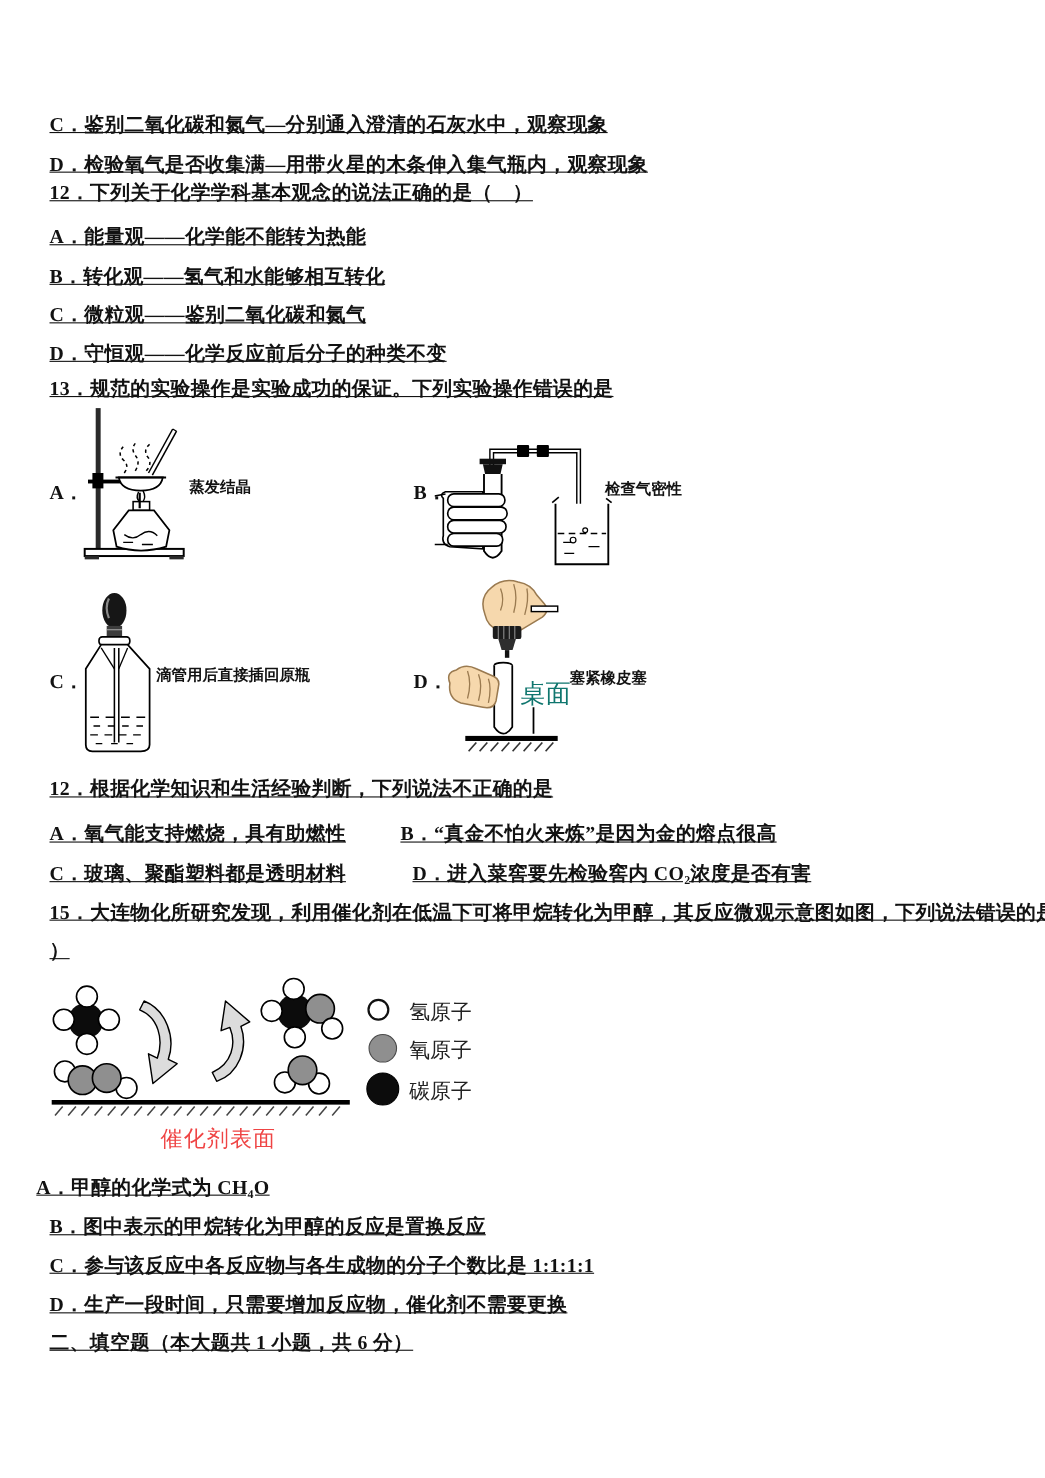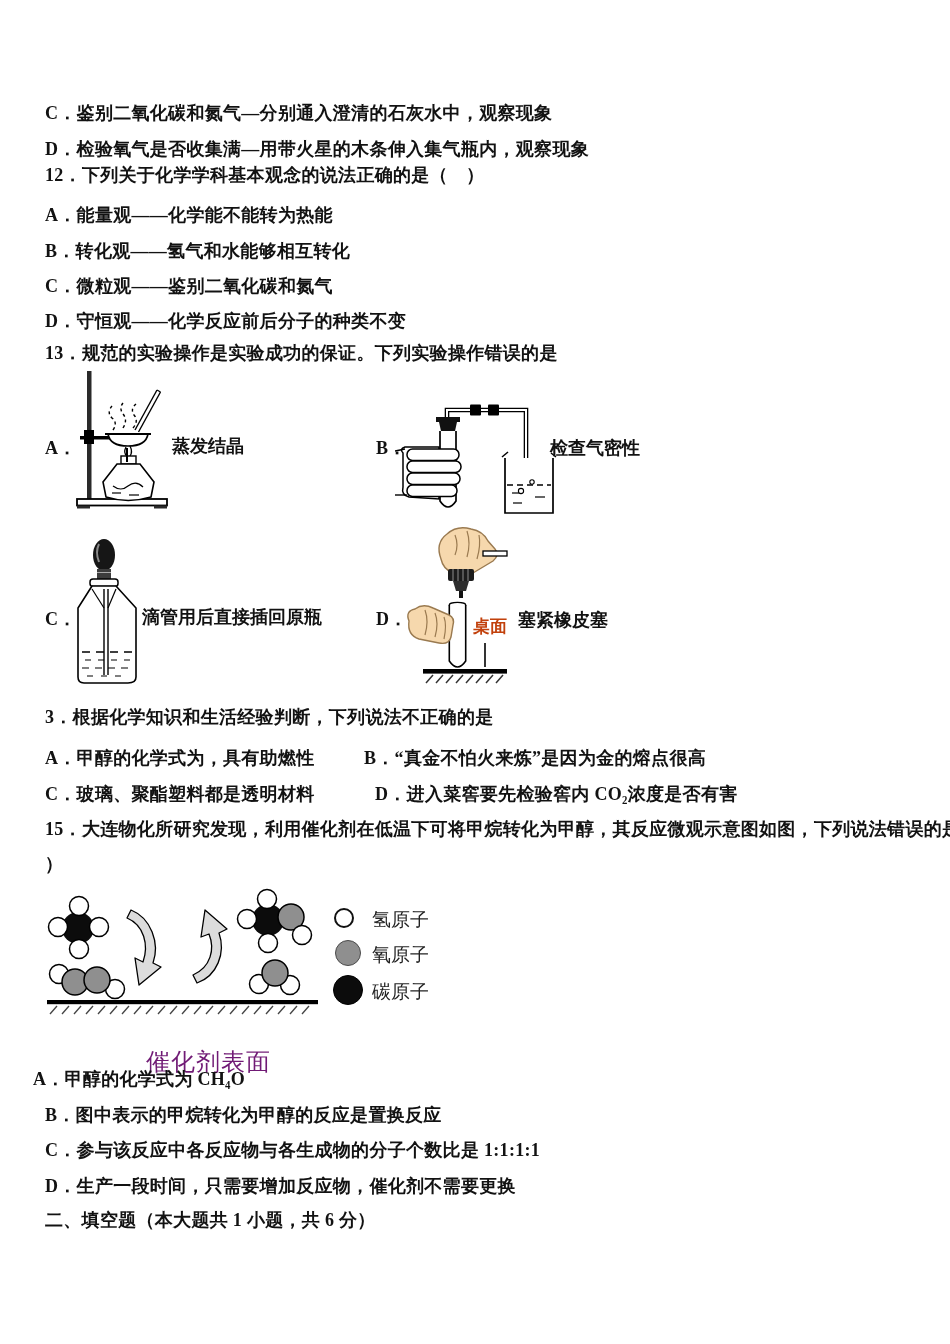--- a/index.html
+++ b/index.html
@@ -1,30 +1,30 @@
 <!DOCTYPE html>
 <html><head>
 <meta charset="utf-8">
 <style>
   html,body{margin:0;padding:0;background:#ffffff;}
   .page{
     position:relative;width:950px;height:1344px;background:#ffffff;overflow:hidden;
     font-family:"Liberation Serif","DejaVu Serif",serif;color:#121212;
   }
-  .tl{position:absolute;font-size:18px;font-weight:700;white-space:nowrap;letter-spacing:.3px;line-height:1.2;}
+  .tl{position:absolute;font-size:18px;font-weight:700;white-space:nowrap;letter-spacing:.3px;line-height:1.2;text-decoration:underline;}
   .lbl{position:absolute;font-size:18px;font-weight:700;white-space:nowrap;}
-  .cap{position:absolute;font-size:18px;font-weight:700;white-space:nowrap;}
+  .cap{position:absolute;font-size:14px;font-weight:700;white-space:nowrap;}
   .fig{position:absolute;}
   .legend-circle{position:absolute;border-radius:50%;box-sizing:border-box;}
   .lg-h{width:20px;height:20px;background:#ffffff;border:2px solid #111;}
   .lg-o{width:26px;height:26px;background:#8f8f8f;border:1.5px solid #4a4a4a;}
   .lg-c{width:30px;height:30px;background:#0c0c0c;border:1px solid #000;}
   .legend-label{position:absolute;font-size:19px;font-weight:400;white-space:nowrap;color:#222;}
-  .surface-label{position:absolute;font-size:24px;font-weight:400;letter-spacing:1px;color:#701a75;white-space:nowrap;margin-top:24px;}
-  .annot{position:absolute;font-size:17px;font-weight:700;color:#c2410c;white-space:nowrap;}
+  .surface-label{position:absolute;font-size:20px;font-weight:400;letter-spacing:1px;color:#ef4444;white-space:nowrap;}
+  .annot{position:absolute;font-size:23px;font-weight:400;color:#0f766e;white-space:nowrap;}
   svg{display:block;}
 </style>
 </head>
 <body>
 
 <div class="page">
 
   <div class="tl" style="left:45px;top:103px">C．鉴别二氧化碳和氮气—分别通入澄清的石灰水中，观察现象</div>
   <div class="tl" style="left:45px;top:139px">D．检验氧气是否收集满—用带火星的木条伸入集气瓶内，观察现象</div>
 
@@ -167,22 +167,22 @@
         <line x1="78" y1="152" x2="71" y2="160"></line>
           <line x1="88" y1="152" x2="81" y2="160"></line>
         <line x1="98" y1="152" x2="91" y2="160"></line>
           <line x1="108" y1="152" x2="101" y2="160"></line>
       </g>
     </svg>
   </div>
   <div class="annot" style="left:473px;top:615px">桌面</div>
   <div class="cap" style="left:518px;top:608px">塞紧橡皮塞</div>
 
-  <div class="tl" style="left:45px;top:707px">3．根据化学知识和生活经验判断，下列说法不正确的是</div>
-  <div class="tl" style="left:45px;top:748px">A．甲醇的化学式为，具有助燃性</div>
+  <div class="tl" style="left:45px;top:707px">12．根据化学知识和生活经验判断，下列说法不正确的是</div>
+  <div class="tl" style="left:45px;top:748px">A．氧气能支持燃烧，具有助燃性</div>
   <div class="tl" style="left:364px;top:748px">B．“真金不怕火来炼”是因为金的熔点很高</div>
   <div class="tl" style="left:45px;top:784px">C．玻璃、聚酯塑料都是透明材料</div>
   <div class="tl" style="left:375px;top:784px">D．进入菜窖要先检验窖内 CO₂浓度是否有害</div>
 
   <div class="tl" style="left:45px;top:819px">15．大连物化所研究发现，利用催化剂在低温下可将甲烷转化为甲醇，其反应微观示意图如图，下列说法错误的是（</div>
   <div class="tl" style="left:45px;top:854px">）</div>
 
   <div class="fig" style="left:45px;top:885px">
     <svg width="280" height="132" viewBox="0 0 280 132">
 

